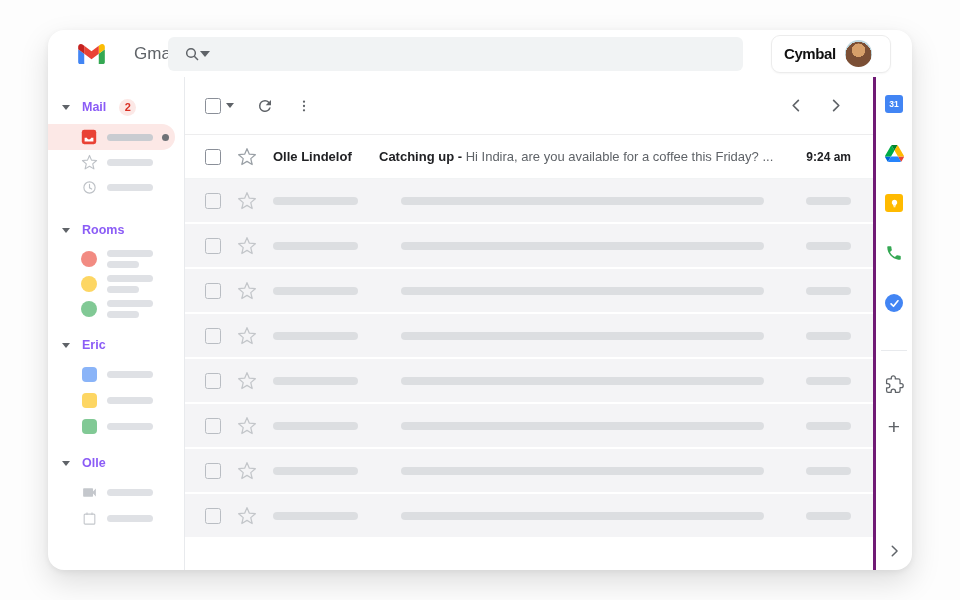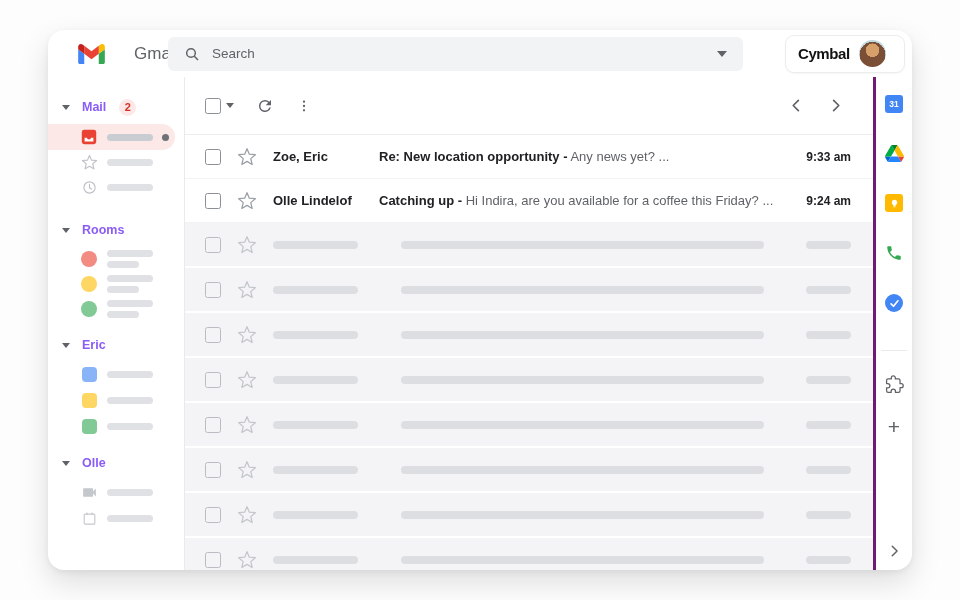--- a/index.html
+++ b/index.html
@@ -14,21 +14,21 @@
   .header { height:47px; display:flex; align-items:center; padding-left:30px; }
   .brand-left { display:flex; align-items:center; width:90px;gap:20px; }
   .app-name { font-size:17px; color:#5f6368; margin-left:9px; }
   .search-bar { width:575px; height:34px; background:#f1f3f4; border-radius:6px;
     display:flex; align-items:center; padding:0 16px; }
   .search-input { flex:1; border:none; outline:none; background:transparent;
     font-size:13.5px; color:#202124; margin-left:12px; font-family:"Liberation Sans",sans-serif; }
   .search-input::placeholder { color:#5f6368; }
   .caret-down { width:0; height:0; border-left:5px solid transparent;
     border-right:5px solid transparent; border-top:6px solid #5f6368; }
-  .brand-badge { margin-left:42px; height:38px; padding:0 18px 0 12px;
+  .brand-badge { margin-left:28px; height:38px; padding:0 18px 0 12px;
     background:#fff; border:1px solid #ececec; border-radius:9px;
     display:flex; align-items:center; box-shadow:0 1px 2px rgba(0,0,0,.04); }
   .brand-name { font-size:15px; font-weight:700; color:#111; letter-spacing:-.4px; }
   .avatar { width:27px; height:27px; border-radius:50%; margin-left:9px;
     background:
       radial-gradient(circle at 50% 38%, #d7a06a 0 31%, rgba(0,0,0,0) 32%),
       radial-gradient(circle at 50% 55%, #7b4f35 0 64%, #bfd8e0 65%);
   }
   
   .app-body { display:flex; height:493px; }
@@ -111,21 +111,20 @@
       </span>
       <span class="app-name">Gmail</span>
     </div>
     <div class="search-bar">
       <span style="display:flex">
         <svg width="16" height="16" viewBox="0 0 24 24" fill="none" stroke="#5f6368" stroke-width="2.2">
           <circle cx="10.5" cy="10.5" r="6.5"></circle>
             <line x1="15.5" y1="15.5" x2="21" y2="21"></line>
         </svg>
       </span>
-      <input class="search-input" type="text" placeholder="Search" style="">
       <span class="caret-down"></span>
     </div>
     <div class="brand-badge">
       <span class="brand-name">Cymbal</span>
       <span class="avatar"></span>
     </div>
   </div>
 
   <div class="app-body">
 
@@ -273,31 +272,20 @@
           </span>
           <span style="display:flex">
             <svg width="15" height="15" viewBox="0 0 16 16" fill="none" stroke="#5f6368" stroke-width="1.8" stroke-linecap="round" stroke-linejoin="round">
                 <polyline points="6 2.5 11.5 8 6 13.5"></polyline>
               </svg>
           </span>
         </span>
       </div>
 
       <div id="rows">
-        <div class="row">
-          <span class="cbox"></span>
-          <span class="star">
-            <svg width="20" height="20" viewBox="0 0 24 24" fill="none" stroke="#9aa0a6" stroke-width="1.5" stroke-linejoin="round">
-              <path d="M12 17.27 18.18 21l-1.64-7.03L22 9.24l-7.19-.61L12 2 9.19 8.63 2 9.24l5.46 4.73L5.82 21z"></path>
-            </svg>
-          </span>
-          <span class="sender">Zoe, Eric</span>
-          <span class="subj"><b>Re: New location opportunity -</b><span> Any news yet? ...</span></span>
-          <span class="time">9:33 am</span>
-        </div>
         <div class="row">
           <span class="cbox"></span>
           <span class="star">
             <svg width="20" height="20" viewBox="0 0 24 24" fill="none" stroke="#9aa0a6" stroke-width="1.5" stroke-linejoin="round">
               <path d="M12 17.27 18.18 21l-1.64-7.03L22 9.24l-7.19-.61L12 2 9.19 8.63 2 9.24l5.46 4.73L5.82 21z"></path>
             </svg>
           </span>
           <span class="sender">Olle Lindelof</span>
           <span class="subj"><b>Catching up -</b><span> Hi Indira, are you available for a coffee this Friday? ...</span></span>
           <span class="time">9:24 am</span>

